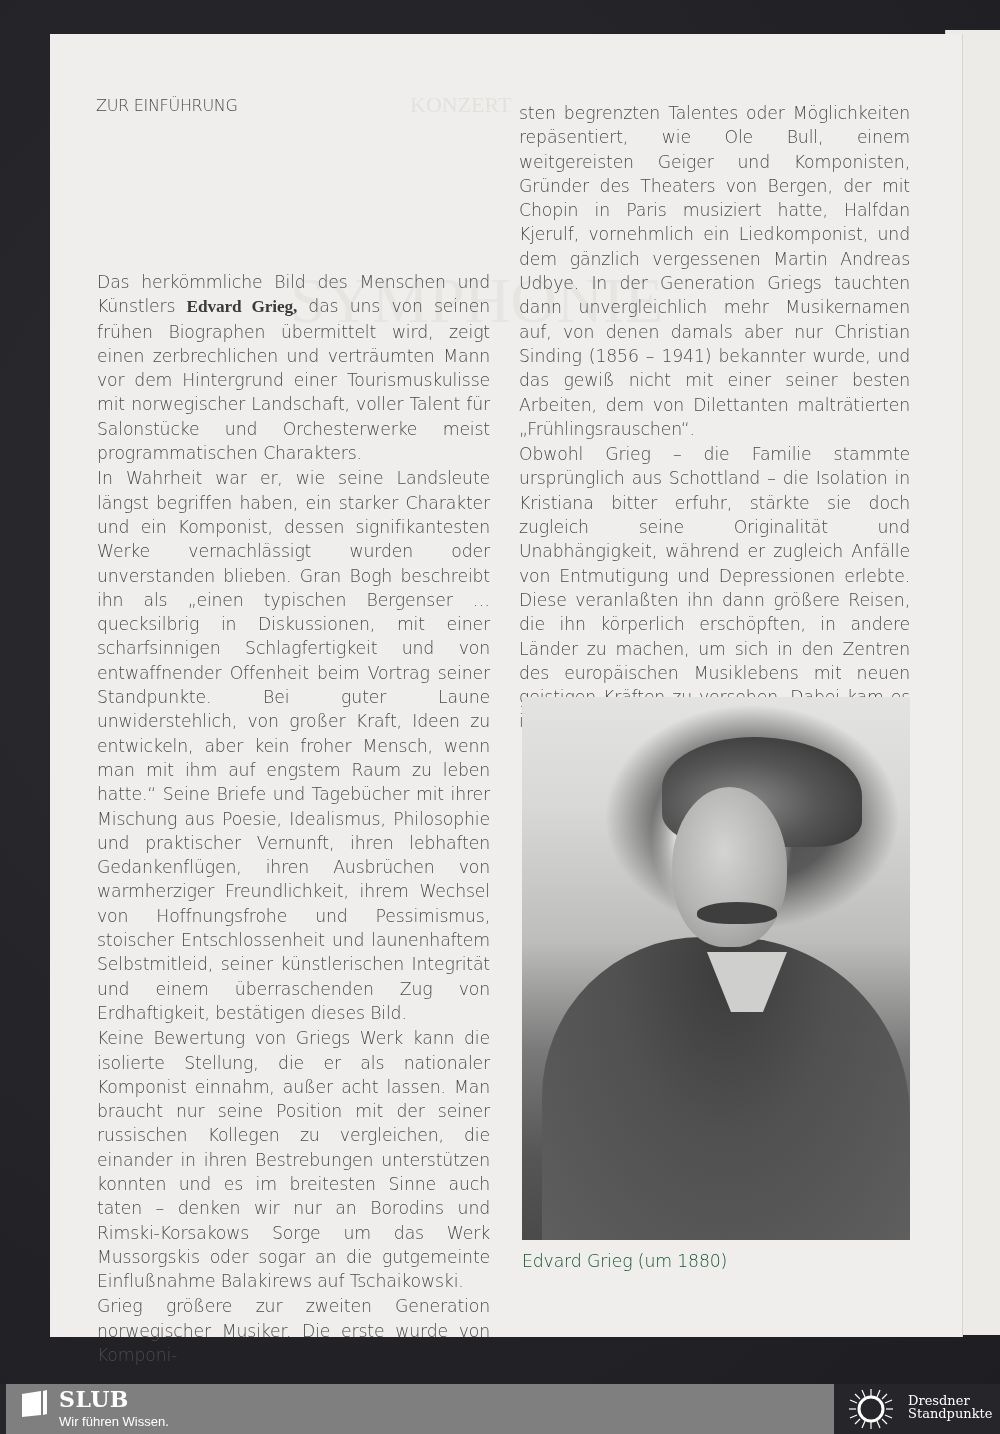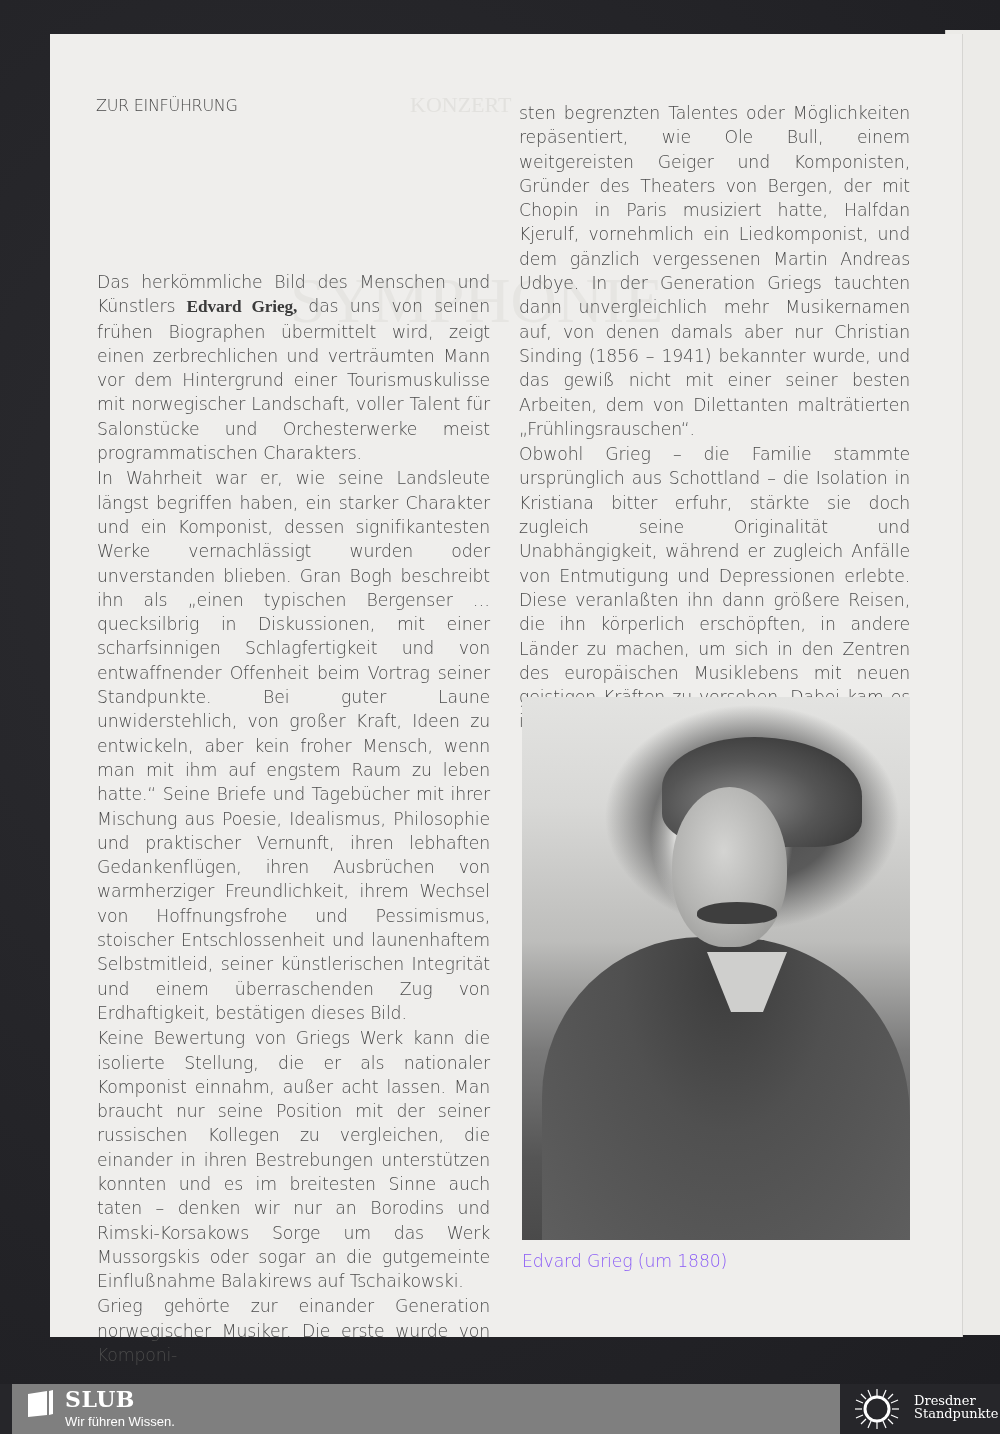--- a/index.html
+++ b/index.html
@@ -68,24 +68,24 @@
   .photo .moustache {
     position: absolute; left: 175px; top: 205px; width: 80px; height: 22px;
     background: #3e3e3e; border-radius: 50% 50% 40% 40%;
   }
   .photo .collar {
     position: absolute; left: 185px; top: 255px; width: 80px; height: 60px;
     background: #cfcfcd; clip-path: polygon(0 0, 100% 0, 70% 100%, 30% 100%);
   }
   .caption {
     position: absolute; left: 472px; top: 1217px;
-    font-size: 17.3px; color: #8b5cf6; font-weight: 300; letter-spacing: -0.15px;
+    font-size: 17.3px; color: #14532d; font-weight: 300; letter-spacing: -0.15px;
   }
   .footer {
-    position: absolute; left: 12px; top: 1384px; width: 828px; height: 50px;
+    position: absolute; left: 6px; top: 1384px; width: 828px; height: 50px;
     background: #7f7f7f;
   }
   .slub-logo {
     position: absolute; left: 13px; top: 4px; width: 30px; height: 30px;
   }
   .slub-name {
     position: absolute; left: 53px; top: 2px; color: #fff;
     font-family: "DejaVu Serif", serif; font-weight: 700; font-size: 22px;
     letter-spacing: 0.5px;
   }
@@ -110,21 +110,21 @@
 
   <div class="ghost" style="left:360px; top:58px; font-size:22px;">KONZERT</div>
   <div class="ghost" style="left:240px; top:230px; font-size:64px; color:#e6e5e2;">SYMPHONIE</div>
 
   <div class="section-title">ZUR EINFÜHRUNG</div>
 
   <div class="col col-left">
     <p><span>Das herkömmliche Bild des Menschen und Künstlers </span><span class="bold">Edvard Grieg,</span><span> das uns von seinen frühen Biographen übermittelt wird, zeigt einen zerbrechlichen und verträumten Mann vor dem Hintergrund einer Tourismuskulisse mit norwegischer Landschaft, voller Talent für Salonstücke und Orchesterwerke meist programmatischen Charakters.</span></p>
     <p>In Wahrheit war er, wie seine Landsleute längst begriffen haben, ein starker Charakter und ein Komponist, dessen signifikantesten Werke vernachlässigt wurden oder unverstanden blieben. Gran Bogh beschreibt ihn als „einen typischen Bergenser … quecksilbrig in Diskussionen, mit einer scharfsinnigen Schlagfertigkeit und von entwaffnender Offenheit beim Vortrag seiner Standpunkte. Bei guter Laune unwiderstehlich, von großer Kraft, Ideen zu entwickeln, aber kein froher Mensch, wenn man mit ihm auf engstem Raum zu leben hatte.“ Seine Briefe und Tagebücher mit ihrer Mischung aus Poesie, Idealismus, Philosophie und praktischer Vernunft, ihren lebhaften Gedankenflügen, ihren Ausbrüchen von warmherziger Freundlichkeit, ihrem Wechsel von Hoffnungsfrohe und Pessimismus, stoischer Entschlossenheit und launenhaftem Selbstmitleid, seiner künstlerischen Integrität und einem überraschenden Zug von Erdhaftigkeit, bestätigen dieses Bild.</p>
     <p>Keine Bewertung von Griegs Werk kann die isolierte Stellung, die er als nationaler Komponist einnahm, außer acht lassen. Man braucht nur seine Position mit der seiner russischen Kollegen zu vergleichen, die einander in ihren Bestrebungen unterstützen konnten und es im breitesten Sinne auch taten – denken wir nur an Borodins und Rimski-Korsakows Sorge um das Werk Mussorgskis oder sogar an die gutgemeinte Einflußnahme Balakirews auf Tschaikowski.</p>
-    <p>Grieg gehörte zur einander Generation norwegischer Musiker. Die erste wurde von Komponi-</p>
+    <p>Grieg größere zur zweiten Generation norwegischer Musiker. Die erste wurde von Komponi-</p>
   </div>
 
   <div class="col col-right">
     <p>sten begrenzten Talentes oder Möglichkeiten repäsentiert, wie Ole Bull, einem weitgereisten Geiger und Komponisten, Gründer des Theaters von Bergen, der mit Chopin in Paris musiziert hatte, Halfdan Kjerulf, vornehmlich ein Liedkomponist, und dem gänzlich vergessenen Martin Andreas Udbye. In der Generation Griegs tauchten dann unvergleichlich mehr Musikernamen auf, von denen damals aber nur Christian Sinding (1856 – 1941) bekannter wurde, und das gewiß nicht mit einer seiner besten Arbeiten, dem von Dilettanten malträtierten „Frühlingsrauschen“.</p>
     <p>Obwohl Grieg – die Familie stammte ursprünglich aus Schottland – die Isolation in Kristiana bitter erfuhr, stärkte sie doch zugleich seine Originalität und Unabhängigkeit, während er zugleich Anfälle von Entmutigung und Depressionen erlebte. Diese veranlaßten ihn dann größere Reisen, die ihn körperlich erschöpften, in andere Länder zu machen, um sich in den Zentren des europäischen Musiklebens mit neuen geistigen Kräften zu versehen. Dabei kam es immer</p>
   </div>
 
   <div class="photo">
     <div class="coat"></div>
     <div class="hair"></div>

